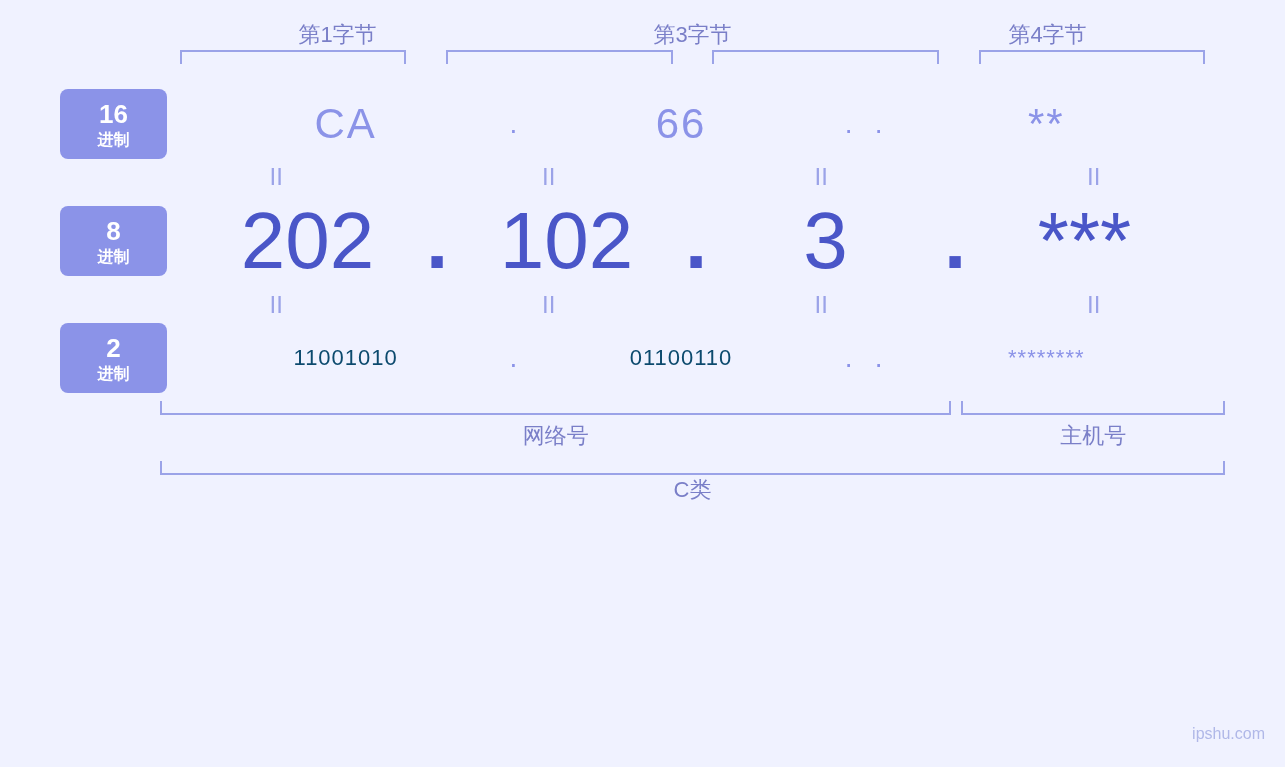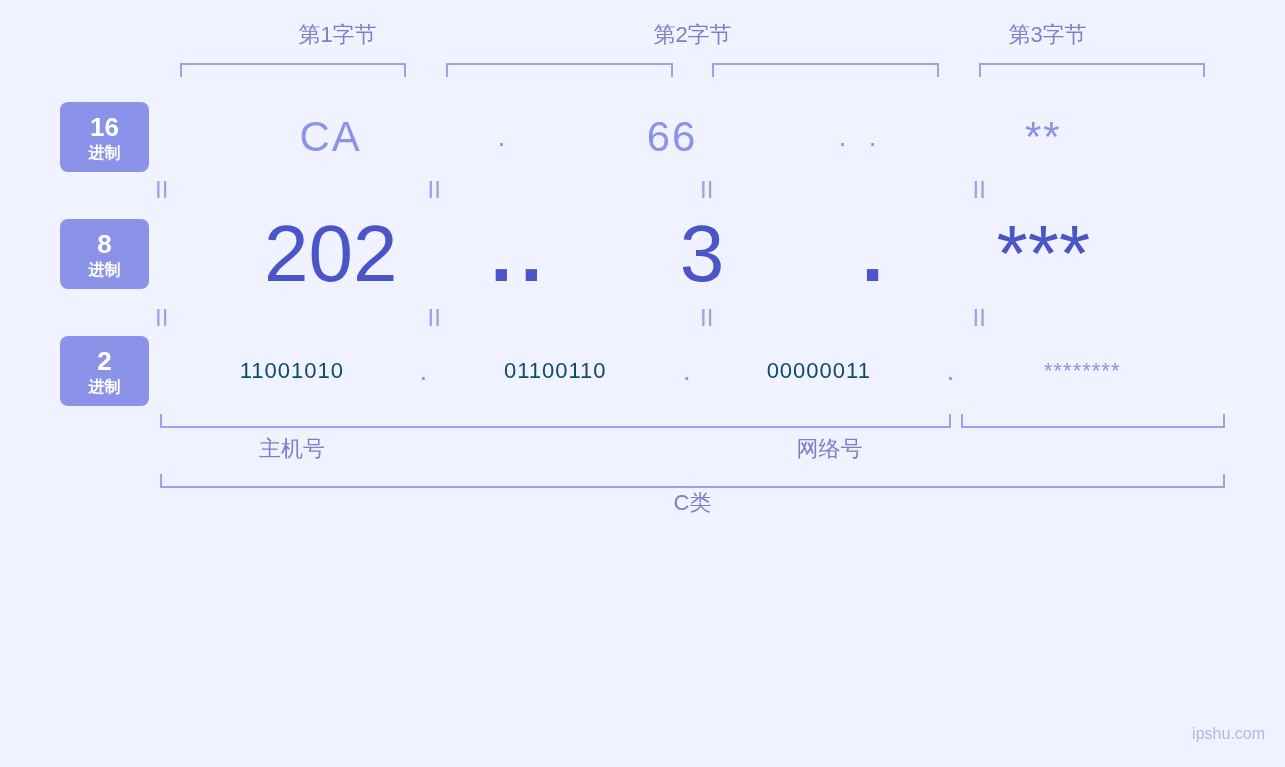--- a/index.html
+++ b/index.html
@@ -21,21 +21,21 @@
       align-items: center;
       padding: 20px 60px;
       position: relative;
     }
 
     
     .col-headers {
       display: flex;
       width: 100%;
       margin-left: 120px;
-      margin-bottom: 13px;
+      margin-bottom: 0;
     }
 
     .col-header {
       flex: 1;
       text-align: center;
       color: #7a7fc8;
       font-size: 22px;
       font-weight: 400;
     }
 
@@ -64,21 +64,21 @@
     }
 
     .data-row {
       display: flex;
       align-items: center;
       width: 100%;
       margin-bottom: 0;
     }
 
     .row-label {
-      width: 89px;
+      width: 107px;
       height: 70px;
       background: #8b93e8;
       border-radius: 8px;
       display: flex;
       flex-direction: column;
       align-items: center;
       justify-content: center;
       color: white;
       font-size: 20px;
       font-weight: 600;
@@ -161,20 +161,21 @@
     .eq-symbols {
       flex: 1;
       display: flex;
       align-items: center;
       justify-content: space-around;
       padding: 0 10px;
     }
 
     .eq-cell {
       flex: 1;
+      text-align: center;
       color: #9ba3e8;
       font-size: 24px;
       font-weight: 300;
     }
 
     .eq-dot-space {
       width: 30px;
     }
 
     .bottom-bracket-line {
@@ -206,22 +207,22 @@
       color: #8b93e8;
     }
   </style>
 </head>
 <body>
 
 <div class="main-container">
 
   <div class="col-headers" style="margin-left:100px; width:calc(100% - 100px);">
     <div class="col-header">第1字节</div>
-    <div class="col-header">第2字节</div>
     <div class="col-header">第3字节</div>
+    <div class="col-header">第4字节</div>
   </div>
 
   <div class="brackets-row" style="margin-left:100px; width:calc(100% - 100px);">
     <div class="bracket-box">
       <div class="bracket-line"></div>
     </div>
     <div class="bracket-box">
       <div class="bracket-line"></div>
     </div>
     <div class="bracket-box">
@@ -269,20 +270,23 @@
   <div class="data-row">
     <div class="row-label">
       <span class="base-num">8</span>
       <span class="base-text">进制</span>
     </div>
     <div class="row-data">
       <div class="cell">
         <span class="dec-value">202</span>
       </div>
       <div class="dot-separator dec-dot" style="font-size:80px; font-weight:700; color:#4a56c8;">.</div>
+      <div class="cell">
+        <span class="dec-value">102</span>
+      </div>
       <div class="dot-separator dec-dot" style="font-size:80px; font-weight:700; color:#4a56c8;">.</div>
       <div class="cell">
         <span class="dec-value">3</span>
       </div>
       <div class="dot-separator dec-dot" style="font-size:80px; font-weight:700; color:#4a56c8;">.</div>
       <div class="cell">
         <span class="dec-value masked-dec">***</span>
       </div>
     </div>
   </div>
@@ -307,44 +311,41 @@
     </div>
     <div class="row-data">
       <div class="cell">
         <span class="bin-value">11001010</span>
       </div>
       <div class="dot-separator">.</div>
       <div class="cell">
         <span class="bin-value">01100110</span>
       </div>
       <div class="dot-separator">.</div>
-      <div class="cell">
-        <span class="bin-value">00000011</span>
-      </div>
       <div class="dot-separator">.</div>
       <div class="cell">
         <span class="bin-value masked-bin">********</span>
       </div>
     </div>
   </div>
 
   <div style="width:calc(100% - 100px); margin-left:100px; margin-top:8px; display:flex; gap:10px;">
 
     <div style="flex:3;">
       <div class="bottom-bracket-line"></div>
     </div>
 
     <div style="flex:1;">
       <div class="bottom-bracket-line"></div>
     </div>
   </div>
 
   <div style="width:calc(100% - 100px); margin-left:100px; display:flex; gap:10px; margin-top:6px;">
+    <div style="flex:3; text-align:center; color:#7a7fc8; font-size:22px;">网络号</div>
     <div style="flex:1; text-align:center; color:#7a7fc8; font-size:22px;">主机号</div>
-    <div style="flex:3; text-align:center; color:#7a7fc8; font-size:22px;">网络号</div>
   </div>
 
   <div style="width:calc(100% - 100px); margin-left:100px; margin-top:10px;">
     <div class="bottom-bracket-line"></div>
   </div>
 
   <div style="width:calc(100% - 100px); margin-left:100px; text-align:center; color:#7a7fc8; font-size:22px; ">C类</div>
 
   <div class="watermark">ipshu.com</div>
 

